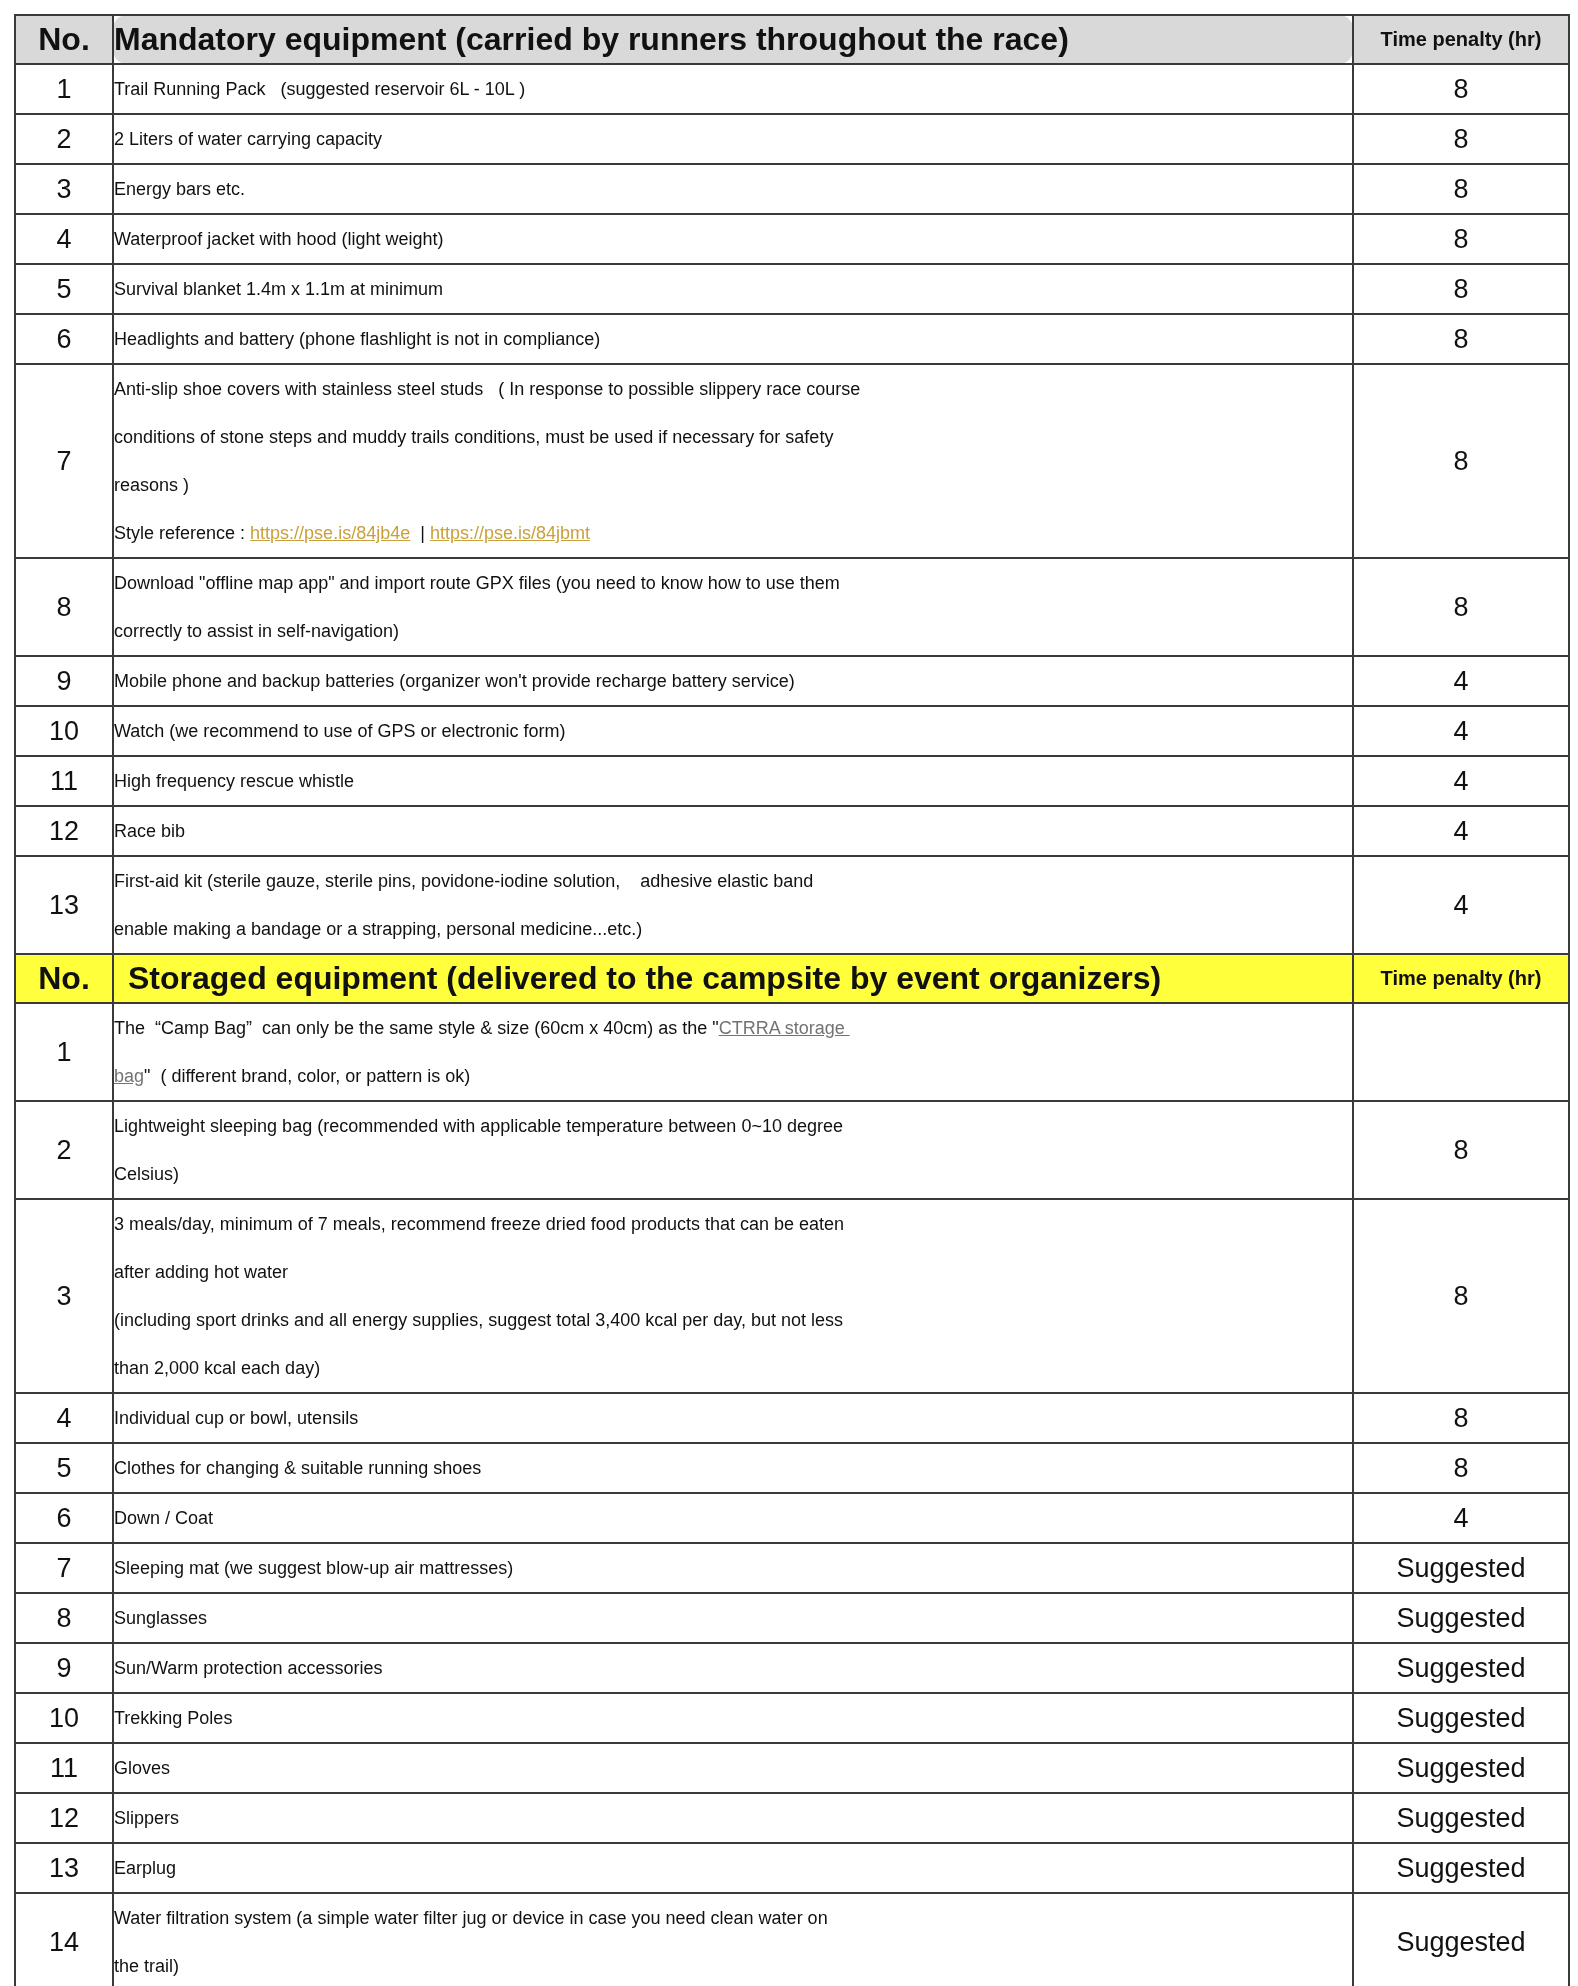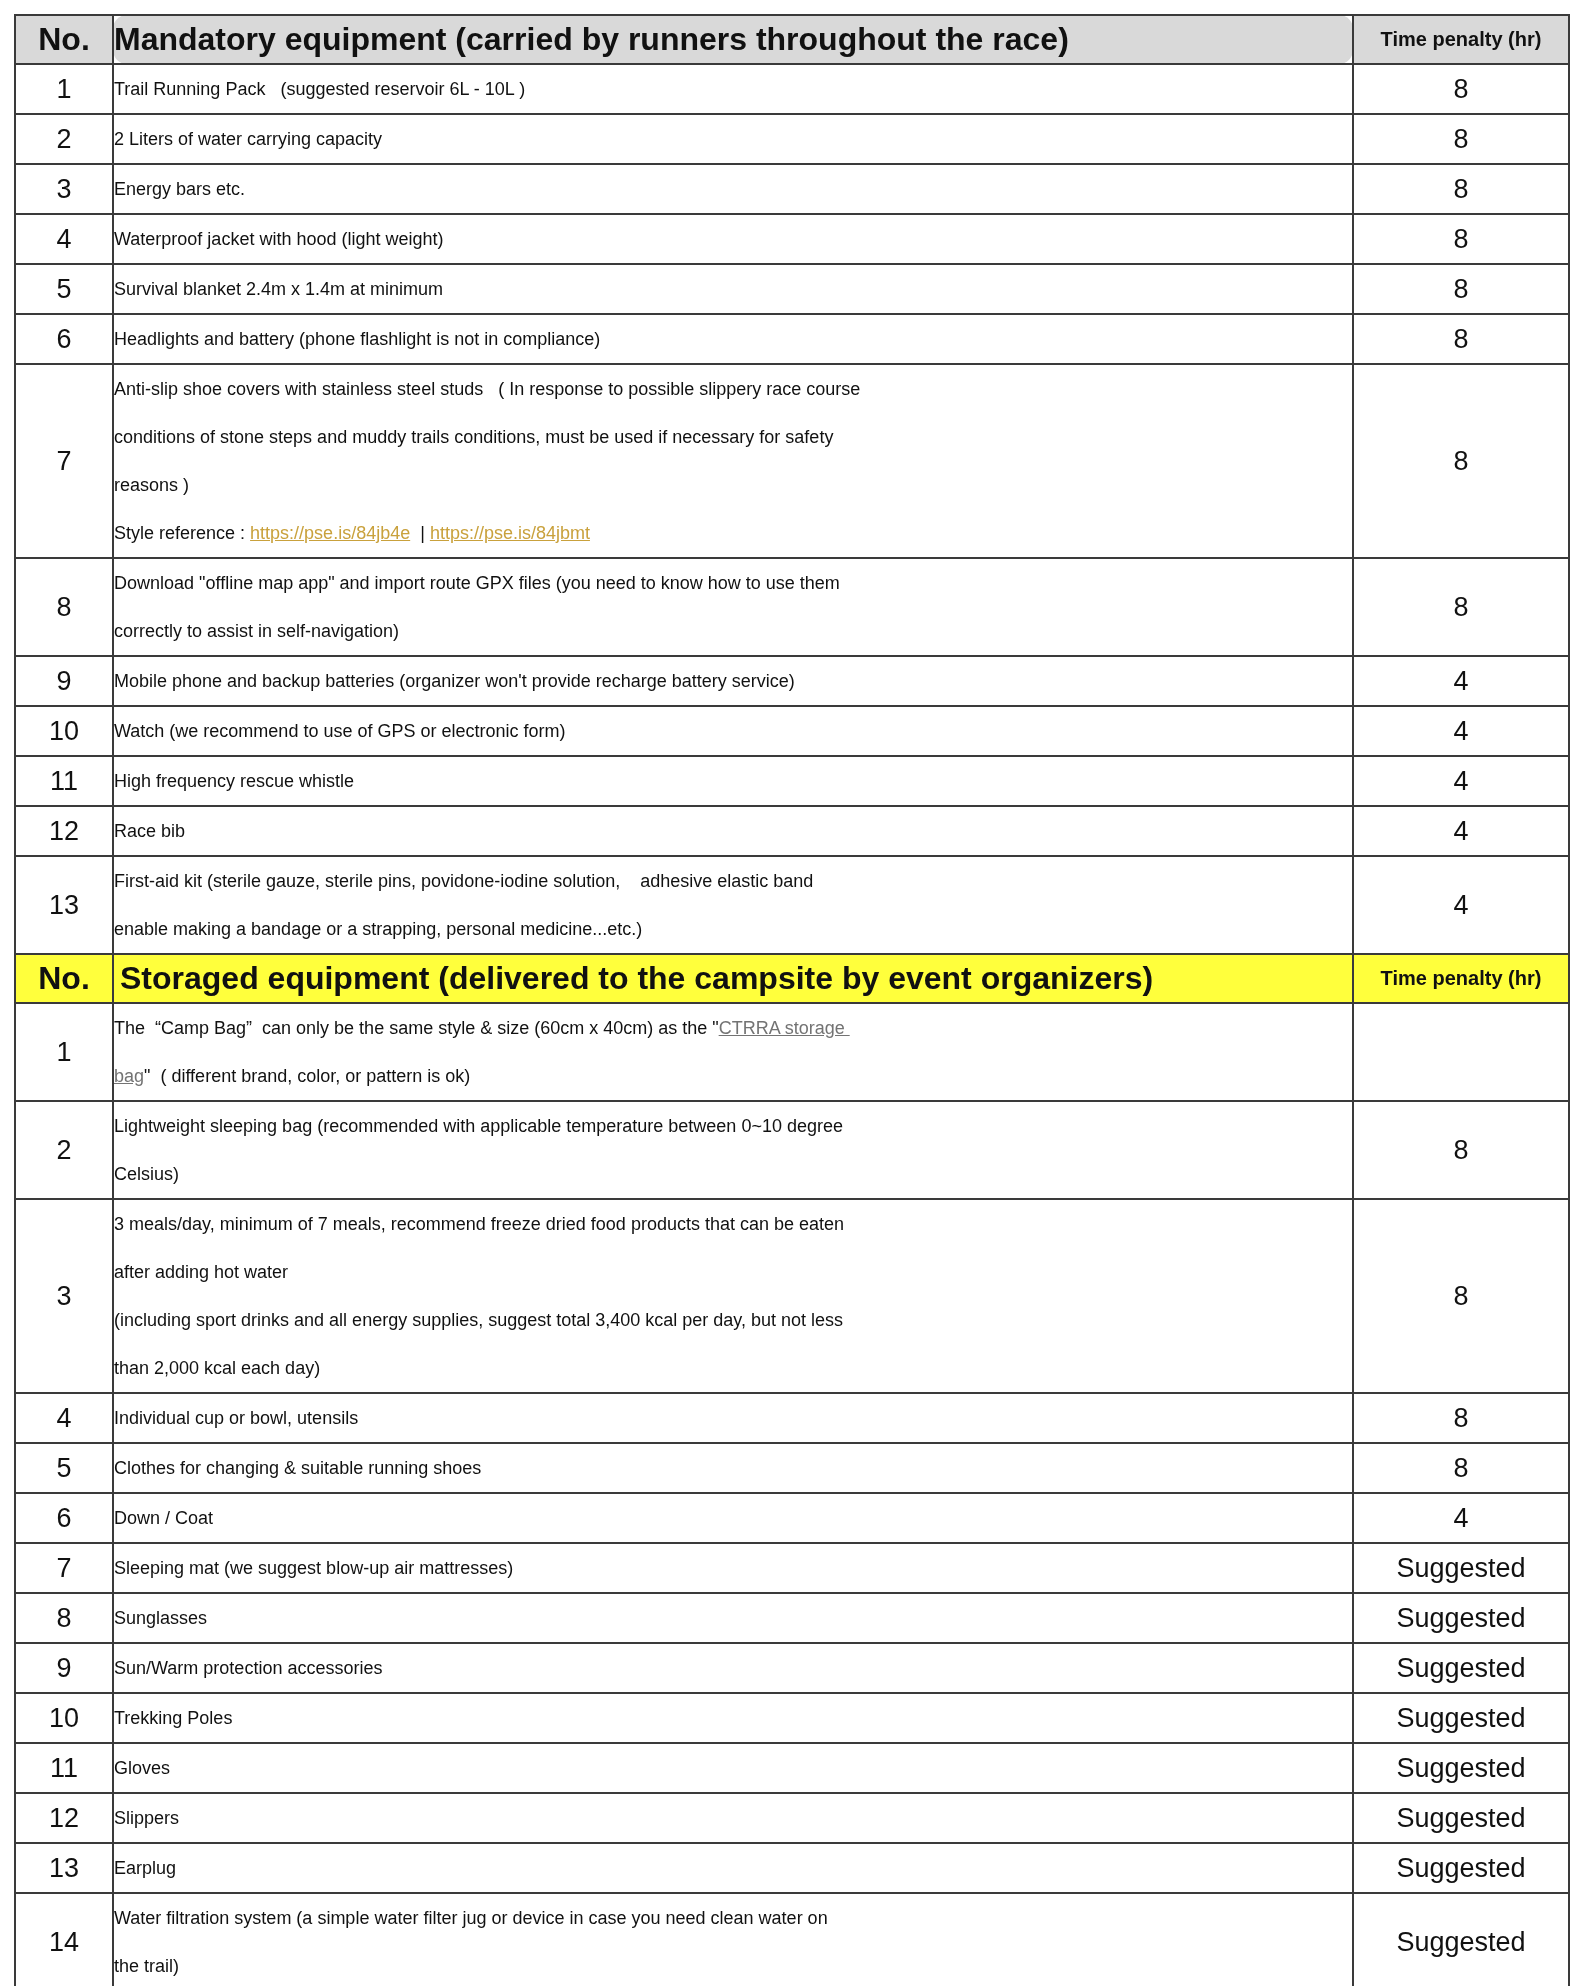--- a/index.html
+++ b/index.html
@@ -13,21 +13,21 @@
     border: 2px solid #3a3a3a; padding: 0; vertical-align: middle;
   }
   col.c-no { width: 98px; }
   col.c-item { width: 1240px; }
   col.c-pen { width: 216px; }
   tr.hdr th { height: 47px; font-weight: bold; font-size: 32px; }
   tr.hdr.gray th { background: #d9d9d9; }
   tr.hdr.yellow th { background: #ffff3c; }
   tr.hdr th.h-no { text-align: center; }
   tr.hdr th.h-item-center { text-align: left; border-radius: 14px; }
-  tr.hdr th.h-item-left { text-align: left; padding-left: 6px; }
+  tr.hdr th.h-item-left { text-align: left; padding-left: 14px; }
   tr.hdr th.h-pen { font-size: 20px; }
   td.no { text-align: center; font-size: 27px; }
   td.item { text-align: left; padding-left: 14px; padding-right: 10px; font-size: 18px; line-height: 48px; }
   td.pen { text-align: center; font-size: 27px; }
   tr.r1 td { height: 47px; }
   a.gold { color: #c9a13c; text-decoration: underline; text-decoration-color: #c9a13c; margin-top: 12px; }
   a.blue { color: #737373; text-decoration: underline; }
   .sep { color: #111; }
 </style>
 </head>
@@ -62,21 +62,21 @@
       <td class="item">Energy bars etc.</td>
       <td class="pen">8</td>
     </tr>
     <tr class="r1">
       <td class="no">4</td>
       <td class="item">Waterproof jacket with hood (light weight)</td>
       <td class="pen">8</td>
     </tr>
     <tr class="r1">
       <td class="no">5</td>
-      <td class="item">Survival blanket 2.4m x 1.4m at minimum</td>
+      <td class="item">Survival blanket 1.4m x 1.1m at minimum</td>
       <td class="pen">8</td>
     </tr>
     <tr class="r1">
       <td class="no">6</td>
       <td class="item">Headlights and battery (phone flashlight is not in compliance)</td>
       <td class="pen">8</td>
     </tr>
     <tr>
       <td class="no">7</td>
       <td class="item">

